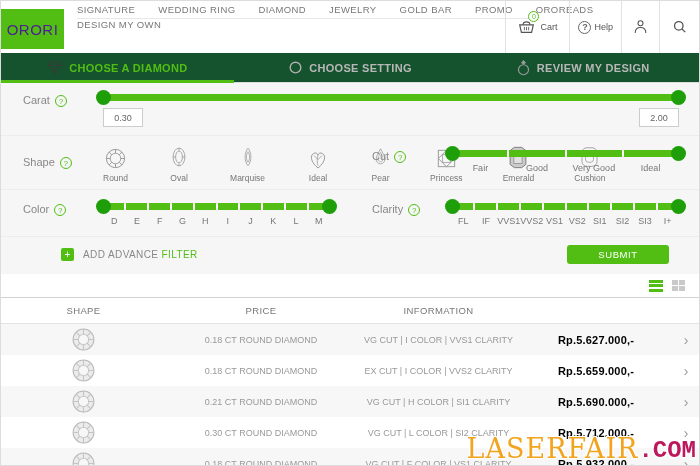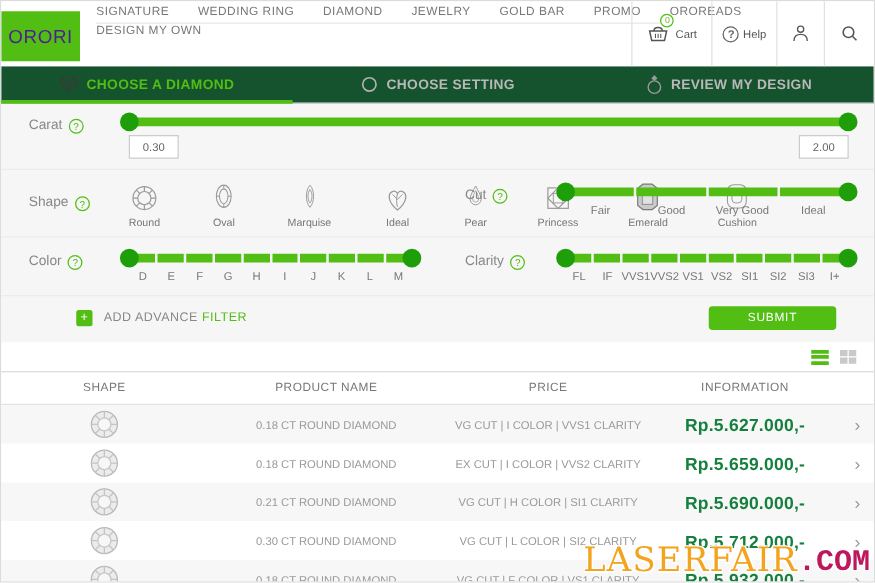--- a/index.html
+++ b/index.html
@@ -83,21 +83,21 @@
   .list-toggle i{width:14px;height:3px;background:var(--green);display:block;}
   .grid-toggle{display:grid;grid-template-columns:6px 6px;gap:1.5px;cursor:pointer;}
   .grid-toggle i{width:6px;height:5px;background:#c9c9c9;display:block;}
 
   .cols{display:grid;grid-template-columns:165px 190px 165px 150px 30px;align-items:center;text-align:center;}
   .thead{height:26px;font-size:9.5px;color:#777;letter-spacing:.4px;border-bottom:1px solid #e3e3e3;background:#fff;}
   .table-row{height:31px;font-size:9px;color:#999;cursor:pointer;}
   .table-row:nth-of-type(odd){background:#f7f7f7;}
   .table-row:nth-of-type(even){background:#fff;}
   .row-thumb{display:flex;justify-content:center;align-items:center;}
-  .row-price{font-size:14px;color:#15803d;font-weight:bold;letter-spacing:.2px;}
+  .row-price{font-size:11px;color:#000000;font-weight:bold;letter-spacing:.2px;}
   .chevron{color:#999;font-size:14px;line-height:1;}
 
   
   .watermark{position:absolute;right:3px;bottom:1px;display:flex;align-items:flex-end;pointer-events:none;}
   .wm-main{font-family:"DejaVu Serif",serif;font-size:27px;color:#F2A41F;letter-spacing:1px;
            text-shadow:-1px -1px 0 #fff,1px -1px 0 #fff,-1px 1px 0 #fff,1px 1px 0 #fff;}
   .wm-suffix{font-family:Liberation Mono, monospace;font-weight:bold;font-size:24px;color:#be185d;
              text-shadow:-1px -1px 0 #fff,1px -1px 0 #fff,-1px 1px 0 #fff,1px 1px 0 #fff;}
 </style>
 </head>
@@ -418,21 +418,20 @@
     <span class="grid-toggle">
         <i></i>
         <i></i>
         <i></i>
         <i></i>
       </span>
   </div>
 
   <div class="thead cols">
     <span>SHAPE</span>
-    <span>PRODUCT NAME</span>
     <span>PRICE</span>
     <span>INFORMATION</span>
     <span></span>
   </div>
 
   <div>
 
       <div class="table-row cols">
         <span class="row-thumb">
           <svg width="25" height="25" viewBox="0 0 24 24">

